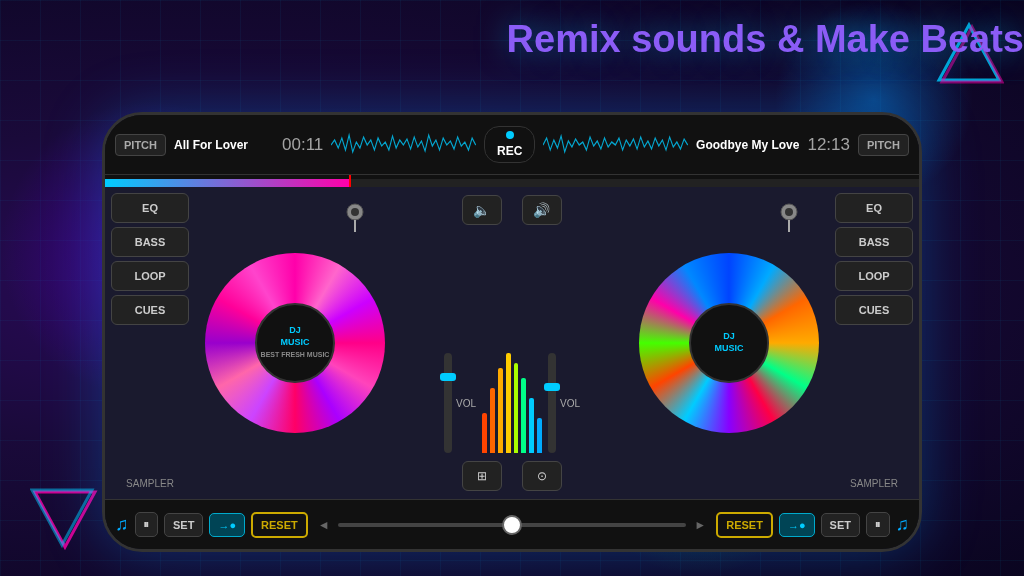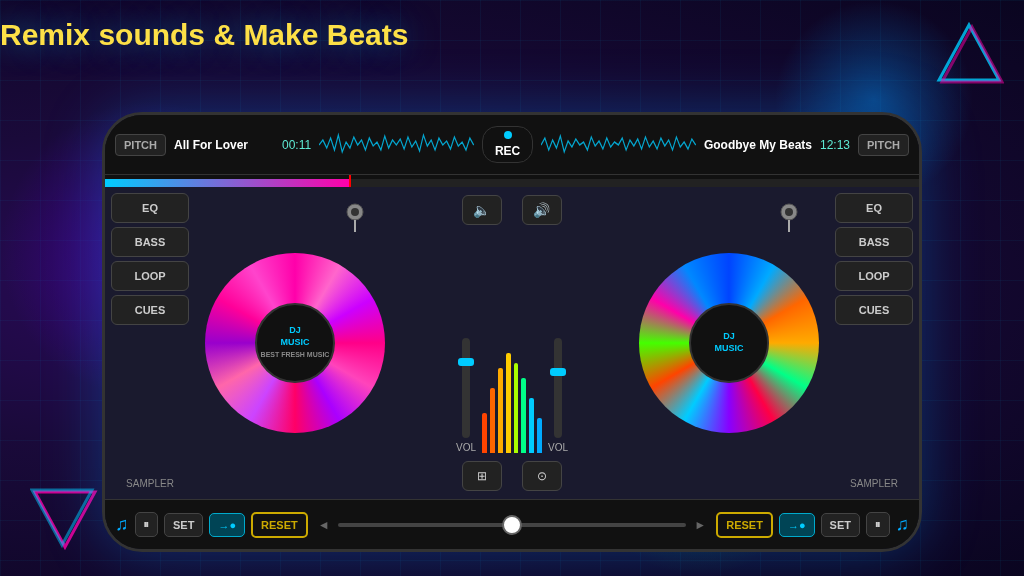--- a/index.html
+++ b/index.html
@@ -65,24 +65,24 @@
       position: absolute;
       bottom: 20px; left: 30px;
       z-index: 2;
     }
 
     
     .title {
       position: absolute;
       top: 18px;
       left: 0; right: 0;
-      text-align: left;
-      font-size: 30px;
+      text-align: right;
+      font-size: 38px;
       font-weight: 900;
-      color: #fde047;
+      color: #8b5cf6;
       z-index: 10;
       text-shadow: 0 0 30px rgba(0,200,255,0.5);
     }
 
     
     .phone {
       position: absolute;
       top: 112px;
       left: 50%;
       transform: translateX(-50%);
@@ -125,22 +125,22 @@
       font-size: 11px;
       font-weight: bold;
     }
     .track-name {
       color: white;
       font-size: 12px;
       font-weight: bold;
       min-width: 100px;
     }
     .track-time {
-      color: #5eead4;
-      font-size: 12px;
+      color: #a3a3a3;
+      font-size: 17px;
     }
     .rec-btn {
       background: #111;
       border: 1px solid #333;
       border-radius: 15px;
       padding: 4px 12px;
       display: flex;
       align-items: center;
       gap: 5px;
       color: white;
@@ -309,21 +309,21 @@
       font-size: 14px;
     }
     .mixer-faders {
       display: flex;
       gap: 6px;
       align-items: flex-end;
       flex: 1;
     }
     .fader-col {
       display: flex;
-      flex-direction: column;
+      flex-direction: row;
       align-items: center;
       gap: 4px;
     }
     .fader-track {
       width: 8px;
       height: 100px;
       background: #333;
       border-radius: 4px;
       position: relative;
     }
@@ -484,21 +484,21 @@
         <div class="rec-dot"></div>
         <span>REC</span>
       </div>
 
       <div class="waveform-right">
         <svg class="waveform-svg" viewBox="0 0 200 30" preserveAspectRatio="none">
           <polyline points="0,15 5,8 10,20 15,10 20,18 25,6 30,22 35,11 40,17 45,9 50,15 55,12 60,20 65,7 70,16 75,11 80,19 85,8 90,17 95,12 100,15 105,8 110,20 115,10 120,16 125,9 130,19 135,7 140,17 145,11 150,19 155,8 160,16 165,10 170,20 175,7 180,17 185,12 190,19 195,9 200,15" fill="none" stroke="#00ccff" stroke-width="1.5" opacity="0.8"></polyline>
         </svg>
       </div>
 
-      <div class="track-name">Goodbye My Beats</div>
+      <div class="track-name">Goodbye My Love</div>
       <div class="track-time">12:13</div>
       <div class="pitch-btn">PITCH</div>
     </div>
 
     <div class="progress-bar-area">
       <div class="progress-track">
         <div class="progress-fill"></div>
       </div>
       <div class="progress-marker"></div>
     </div>

